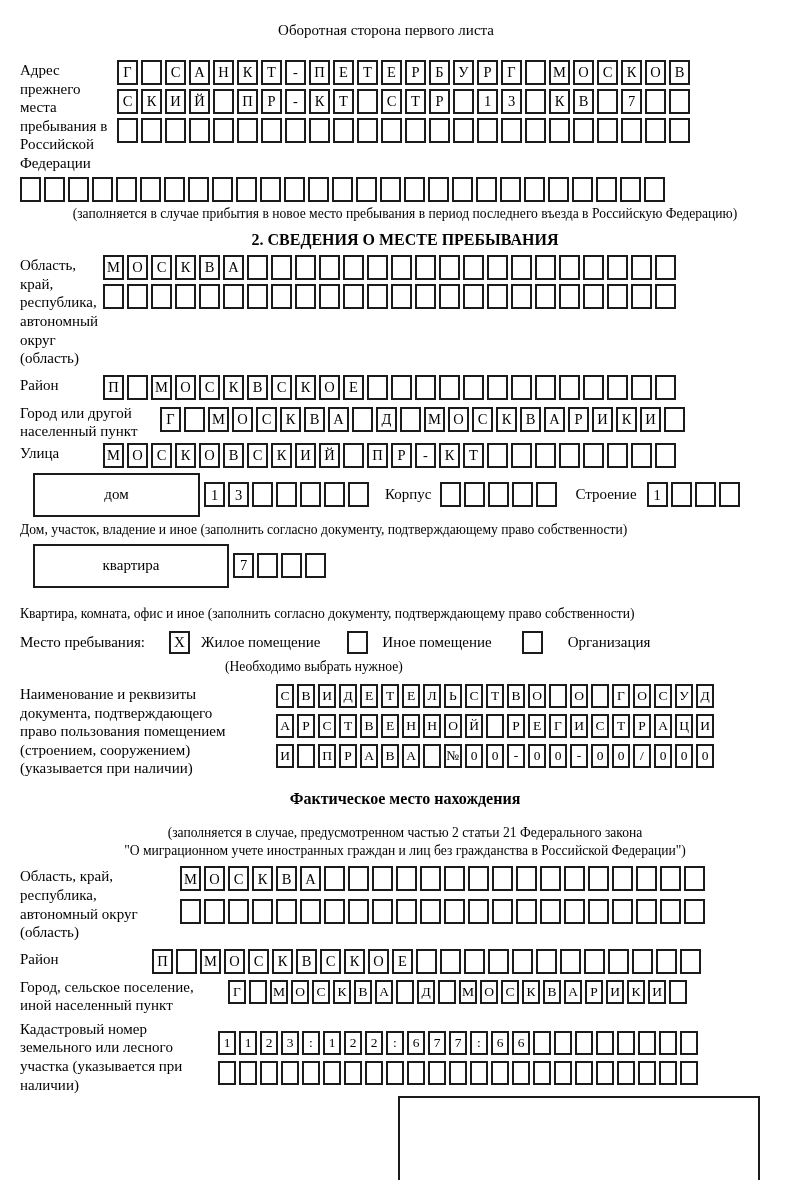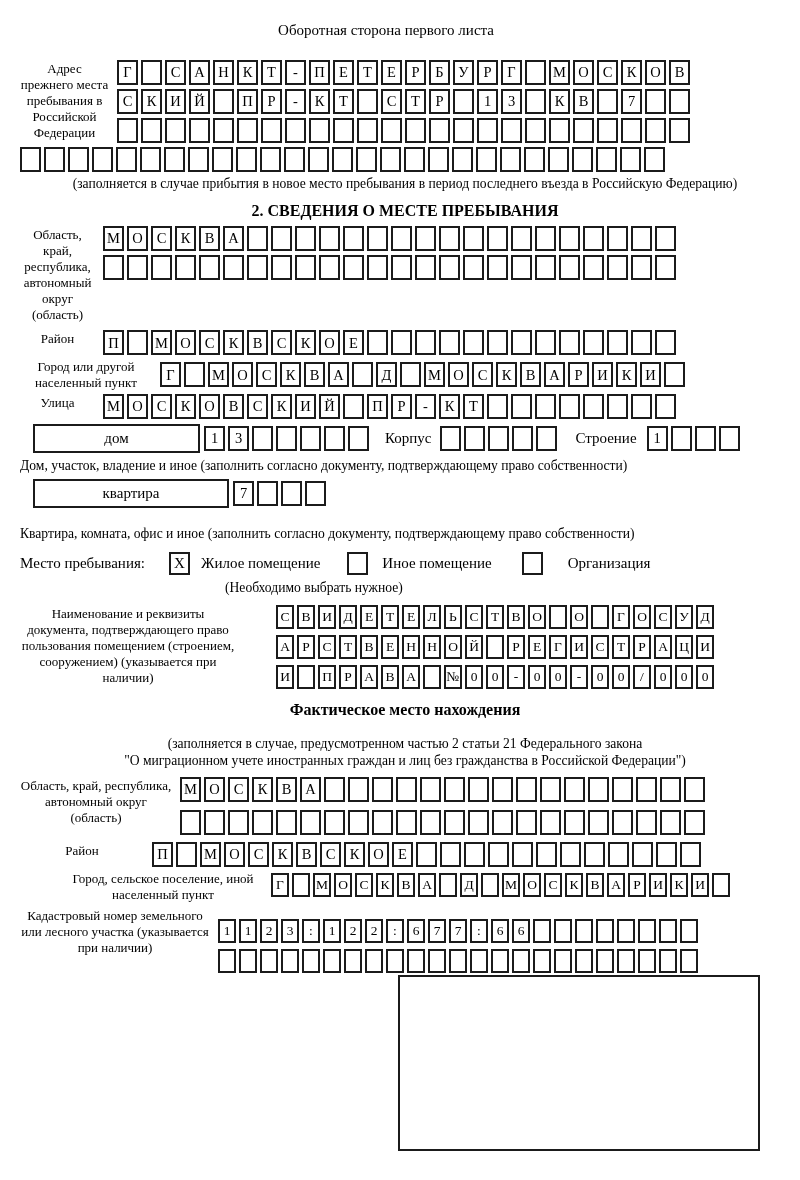--- a/index.html
+++ b/index.html
@@ -6,42 +6,42 @@
   body { margin: 0; background: #ffffff; }
   .page {
     width: 800px; height: 1180px; margin: 0 auto; position: relative;
     background: #fff; color: #000;
     font-family: "Liberation Serif", "DejaVu Serif", serif;
     padding: 12px 10px 0 20px; overflow: hidden;
   }
   .hdr { text-align: center; font-size: 15px; padding-right: 38px; margin-top: 10px; }
 
   .field { display: flex; align-items: flex-start; }
-  .flabel { font-size: 13px; line-height: 1.24; flex: 0 0 auto; padding-top: 1px; padding-right: 8px; text-align: center; }
+  .flabel { font-size: 15px; line-height: 1.24; flex: 0 0 auto; padding-top: 1px; padding-right: 8px; }
   .w97  { width: 97px; }
   .w83  { width: 83px; }
   .w140 { width: 140px; }
   .w230 { width: 230px; }
   .w160 { width: 160px; }
   .w132 { width: 132px; }
   .w208 { width: 208px; }
   .w198 { width: 198px; }
   .rows { display: flex; flex-direction: column; gap: 4px; }
 
   .boxrow { display: flex; gap: 3px; }
   .cell {
     width: 21px; height: 25px; flex: 0 0 auto;
     border: 2px solid #1b1b1b; background: #fff;
     display: flex; align-items: center; justify-content: center;
     font-size: 14.5px; line-height: 1;
   }
   .sm .cell { width: 18px; height: 24px; font-size: 13.5px; }
 
   .labelbox {
-    height: 29px; border: 2px solid #1b1b1b; flex: 0 0 auto;
+    height: 44px; border: 2px solid #1b1b1b; flex: 0 0 auto;
     display: flex; align-items: center; justify-content: center; font-size: 15px;
   }
   .inline-lb { font-size: 15px; align-self: center; white-space: nowrap; }
 
   .note { font-size: 13.6px; line-height: 1.3; }
   .center { text-align: center; }
   .sect-title { font-weight: bold; text-align: center; font-size: 16px; }
 
   .stayrow { display: flex; align-items: center; font-size: 15px; margin-top: 9px; }
   .checkbox {
@@ -526,21 +526,21 @@
         <span class="cell"></span>
         <span class="cell"></span>
         <span class="cell"></span>
         <span class="cell"></span>
         <span class="cell"></span>
         <span class="cell"></span>
         <span class="cell"></span>
       </div>
   </div>
 
-  <div class="field" style="margin-top: 3px; margin-left: 43px;">
+  <div class="field" style="margin-top: 3px;">
     <div class="flabel w208">Город, сельское поселение, иной населенный пункт</div>
     <div class="boxrow sm" style="margin-top: 3px;">
         <span class="cell">Г</span>
         <span class="cell"></span>
         <span class="cell">М</span>
         <span class="cell">О</span>
         <span class="cell">С</span>
         <span class="cell">К</span>
         <span class="cell">В</span>
         <span class="cell">А</span>

